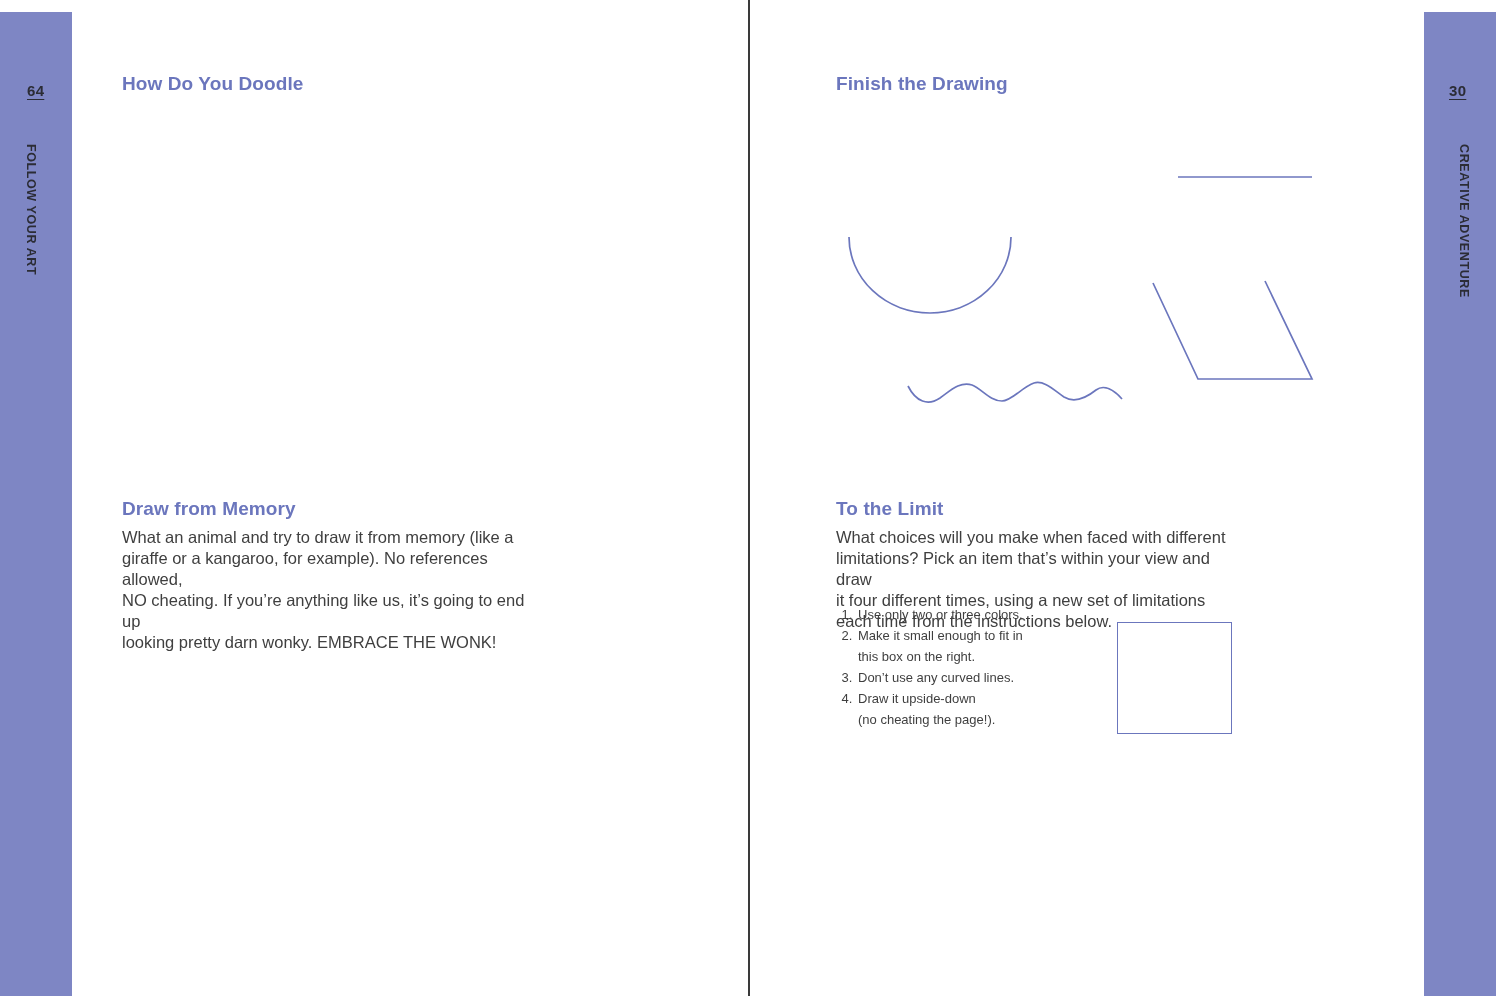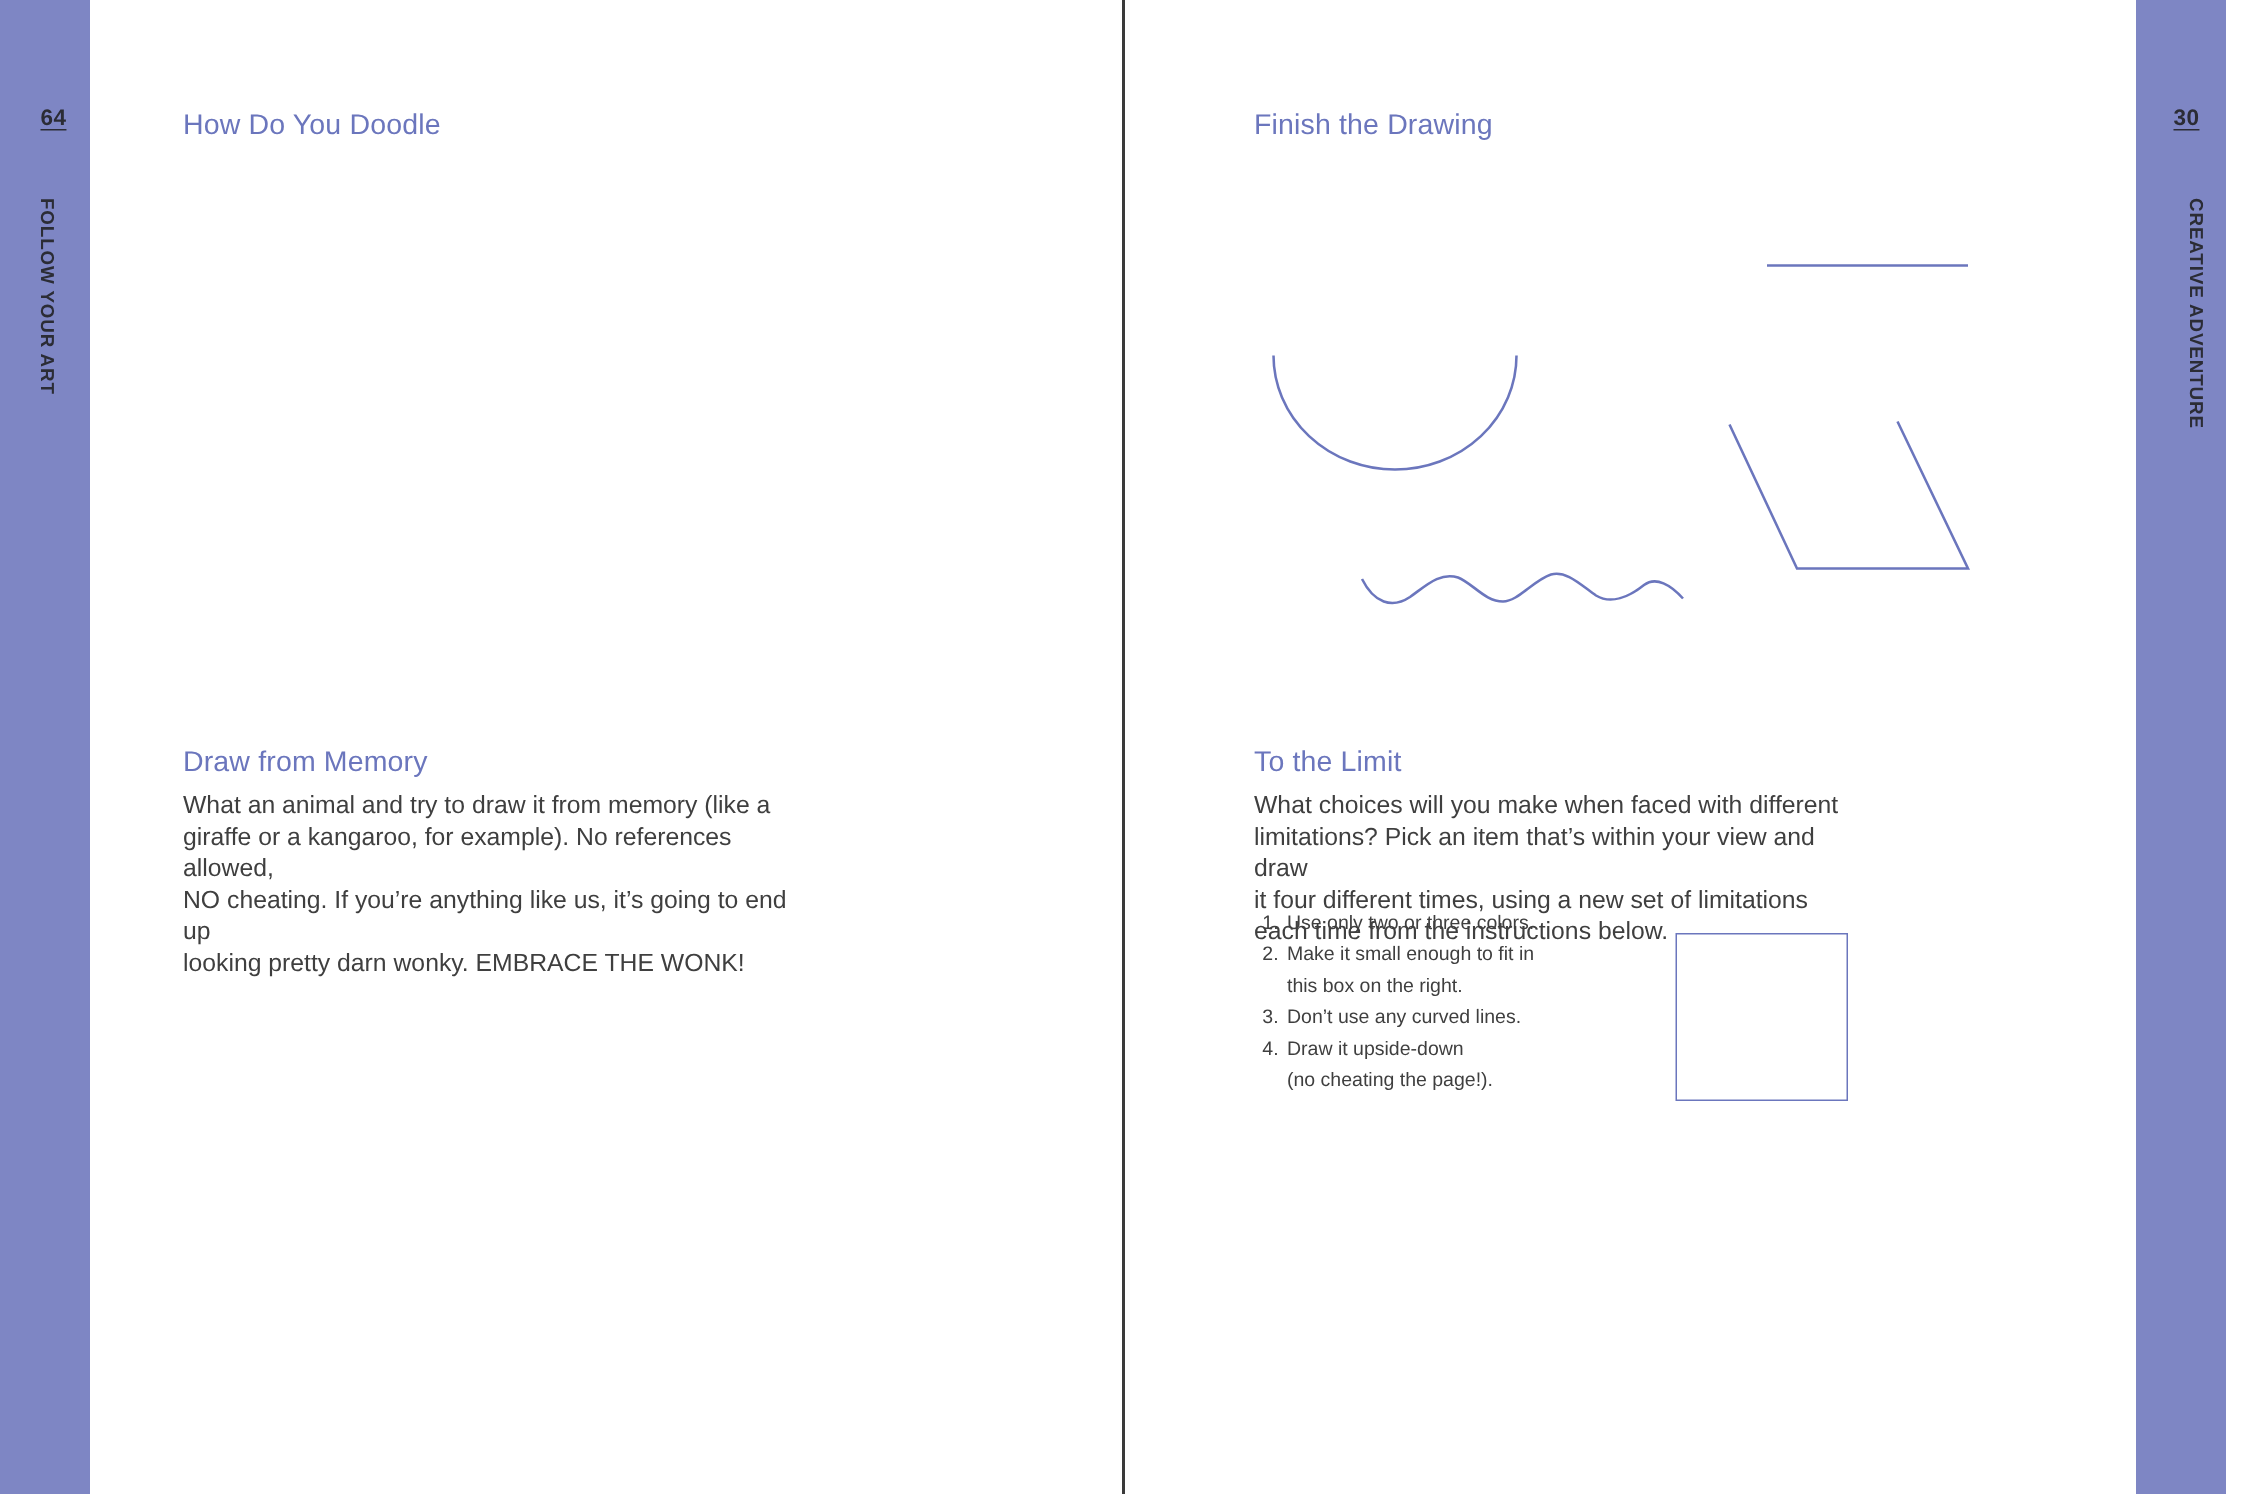--- a/index.html
+++ b/index.html
@@ -9,39 +9,39 @@
     --stroke:#6B76BD;
     --divider:#3A3A3A;
     --sidebar-text:#2B2C35;
   }
   html,body{margin:0;padding:0;}
   body{
     width:1496px;height:996px;background:#FFFFFF;overflow:hidden;position:relative;
     font-family:"Liberation Sans","DejaVu Sans",sans-serif;
   }
   .spread{position:absolute;inset:0;}
-  .strip{position:absolute;top:0;bottom:0;width:60px;background:var(--purple-strip);}
+  .strip{position:absolute;top:12px;bottom:0;width:72px;background:var(--purple-strip);}
   .strip.left{left:0;}
   .strip.right{left:1424px;}
   .pagenum{
     position:absolute;top:70px;font-size:15px;font-weight:bold;color:var(--sidebar-text);
     text-decoration:underline;text-underline-offset:3px;letter-spacing:0.3px;
   }
   .strip.left .pagenum{left:27px;}
   .strip.right .pagenum{left:25px;}
   .vlabel{
     position:absolute;top:132px;font-size:12.5px;font-weight:bold;color:var(--sidebar-text);
     letter-spacing:0.6px;writing-mode:vertical-rl;white-space:nowrap;
   }
   .strip.left .vlabel{left:24px;}
   .strip.right .vlabel{left:33px;}
   .divider{position:absolute;left:748px;top:0;bottom:0;width:1.5px;background:var(--divider);}
   .section{position:absolute;}
   .section h2{
-    margin:0 0 8px 0;font-size:19px;line-height:21px;font-weight:normal;color:var(--heading);
+    margin:0 0 8px 0;font-size:19px;line-height:21px;font-weight:bold;color:var(--heading);
     letter-spacing:0.1px;
   }
   .section .body{
     margin:0;font-size:16.5px;line-height:21px;color:var(--body-text);
     white-space:pre-line;max-width:414px;
   }
   .sec-left1{left:122px;top:73px;}
   .sec-left2{left:122px;top:498px;}
   .sec-right1{left:836px;top:73px;}
   .sec-right2{left:836px;top:498px;}

